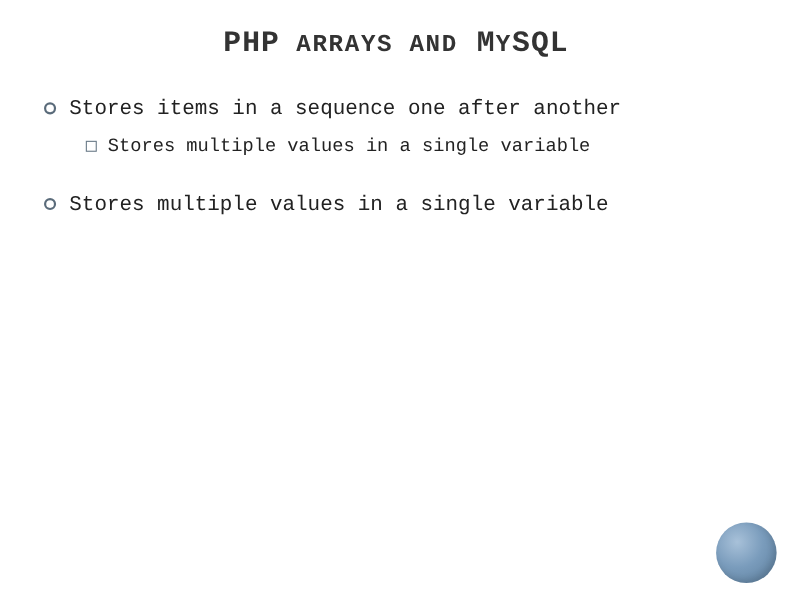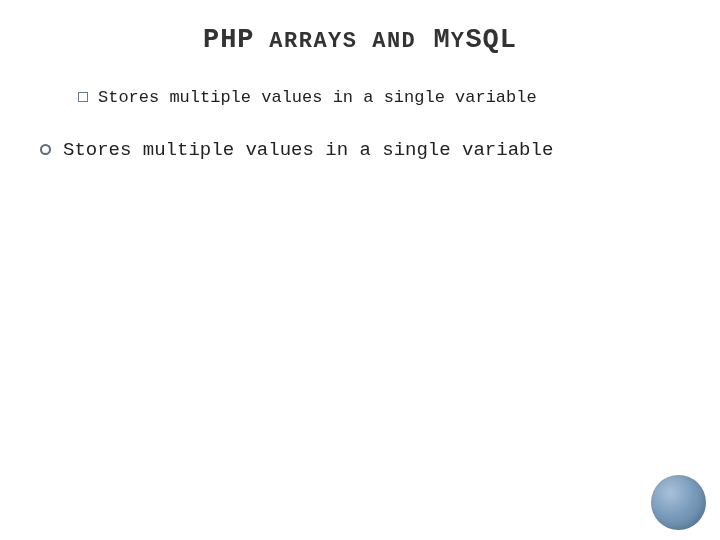--- a/index.html
+++ b/index.html
@@ -85,20 +85,24 @@
   </style>
 </head>
 <body>
 
 <h1 class="slide-title">
   <span>PHP</span><span class="sc"> A</span><span class="sc">RRAYS AND</span><span> M</span><span class="sc">Y</span><span>SQL</span>
 </h1>
 
 <div class="content">
 
+  <div class="bullet-item">
+    <span class="bullet-circle"></span>
+    <span class="bullet-text">Stores items in a sequence one after another</span>
+  </div>
 
   <div class="sub-bullet-item">
     <span class="bullet-square"></span>
     <span class="sub-bullet-text">Stores multiple values in a single variable</span>
   </div>
 
 
   <div class="spacer"></div>
 
   <div class="bullet-item">

